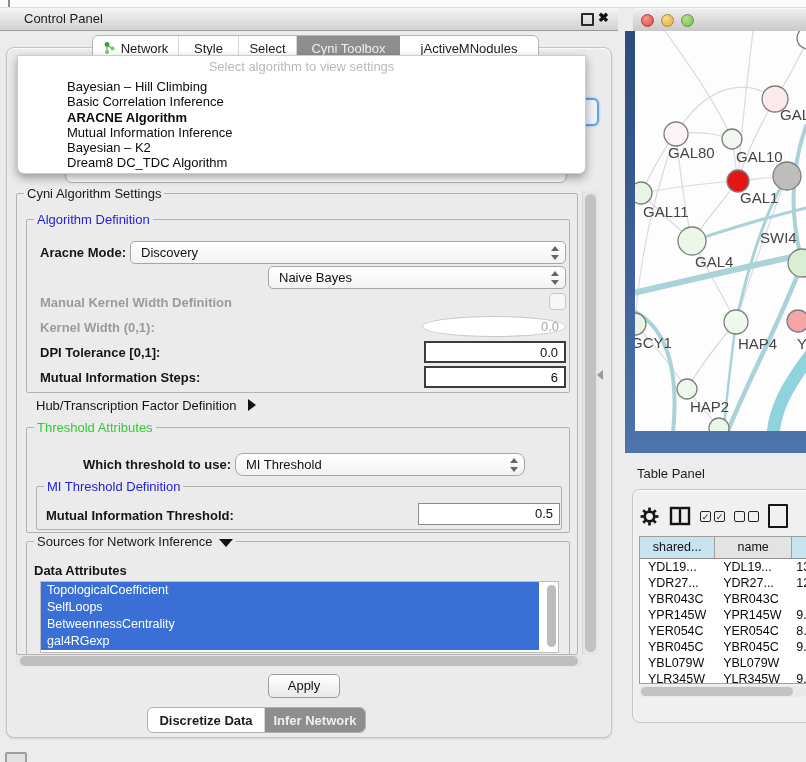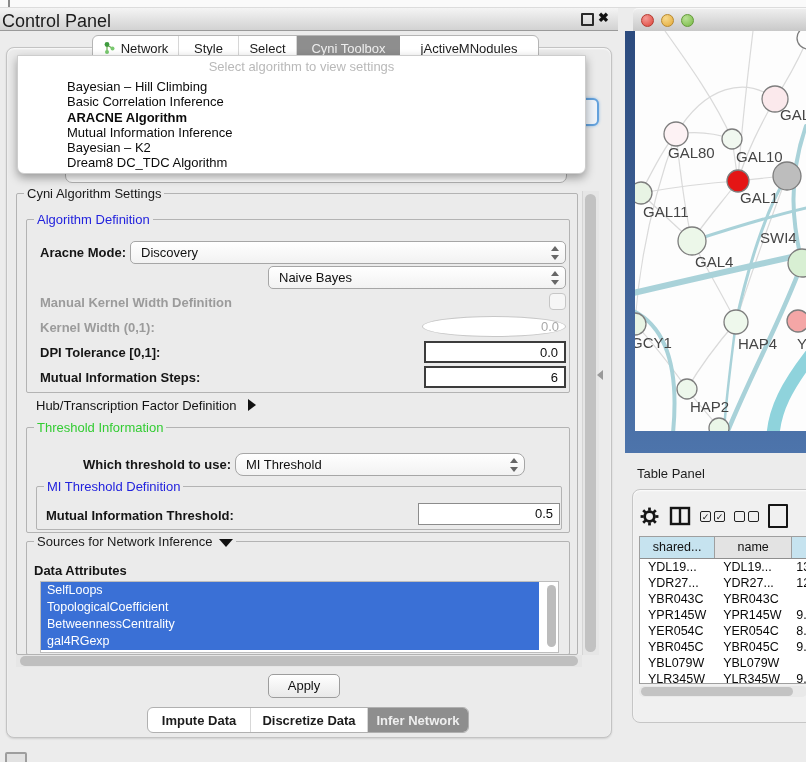--- a/index.html
+++ b/index.html
@@ -6,21 +6,21 @@
   body{width:806px;height:762px;background:#ececec;font-family:"Liberation Sans",sans-serif;
        -webkit-font-smoothing:antialiased;color:#111;overflow:hidden;}
   #root{position:relative;width:806px;height:762px;}
   .abs{position:absolute;}
 
   
   .top-strip{left:0;top:0;width:806px;height:7px;background:#fafafa;border-bottom:1px solid #dcdcdc;}
   .top-tick{left:8px;top:0;width:2px;height:7px;background:#8a8a8a;}
   .cp-titlebar{left:0;top:8px;width:618px;height:22px;
      background:linear-gradient(180deg,#f4f4f4,#d2d2d2);border-bottom:1px solid #9a9a9a;}
-  .cp-title{position:absolute;left:2px;top:3px;font-size:18px;color:#1c1c1c;}
+  .cp-title{position:absolute;left:24px;top:3px;font-size:13px;color:#1c1c1c;}
   .float-ico{position:absolute;left:581px;top:5px;width:9px;height:9px;border:2px solid #2a2a2a;border-radius:1px;}
   .close-ico{position:absolute;left:598px;top:2px;font-size:13px;font-weight:bold;color:#111;}
 
   
   .cp-frame{left:6px;top:47px;width:604px;height:689px;border:1px solid #c3c3c3;border-radius:8px;
      background:#ebebeb;box-shadow:inset 0 1px 2px rgba(255,255,255,.8), 0 1px 2px rgba(0,0,0,.12);}
 
   
   .tabbar{left:92px;top:35px;height:24px;display:flex;background:#fff;border:1px solid #b5b5b5;
      border-radius:6px;overflow:hidden;z-index:5;}
@@ -225,21 +225,21 @@
   <div class="tinput dark" style="left:424px;top:366px;width:142px;height:22px;">
     <span>6</span>
   </div>
 
   <div class="abs" style="left:36px;top:398px;font-size:13px;color:#141414;">
     <span class="lbl plain" style="position:static;">Hub/Transcription Factor Definition</span>
     <span class="tri-right"></span>
   </div>
 
   <div class="group" style="left:26px;top:427px;width:542px;height:104px;">
-    <span class="legend green">Threshold Information</span>
+    <span class="legend green">Threshold Attributes</span>
   </div>
   <span class="lbl" style="left:83px;top:457px;">Which threshold to use:</span>
   <div class="combo" style="left:235px;top:453px;width:290px;height:23px;border-radius:8px;">
     <span class="val">MI Threshold</span>
     <span class="stepper">
         <span class="up"></span>
         <span class="dn"></span>
       </span>
   </div>
   <div class="group" style="left:36px;top:486px;width:524px;height:42px;">
@@ -250,33 +250,30 @@
     <span>0.5</span>
   </div>
 
   <div class="group" style="left:26px;top:541px;width:542px;height:112px;">
     <span class="legend black">
       <span>Sources for Network Inference</span><span class="tri-down"></span>
     </span>
   </div>
   <span class="lbl" style="left:34px;top:563px;">Data Attributes</span>
   <div class="attr-list" style="left:40px;top:581px;width:517px;height:70px;">
+    <div class="attr-item">TopologicalCoefficient</div>
     <div class="attr-item">SelfLoops</div>
-    <div class="attr-item">TopologicalCoefficient</div>
     <div class="attr-item">BetweennessCentrality</div>
     <div class="attr-item">gal4RGexp</div>
     <div class="attr-scroll"></div>
   </div>
 
   <div class="abs apply-btn">Apply</div>
 
   <div class="abs btabbar">
-    <div class="btabseg" style="width:103px">
-      <span>Impute Data</span>
-    </div>
     <div class="btabseg" style="width:117px">
       <span>Discretize Data</span>
     </div>
     <div class="btabseg sel" style="width:100px">
       <span>Infer Network</span>
     </div>
   </div>
 
   <div class="abs popup">
     <div class="popup-hint">Select algorithm to view settings</div>

